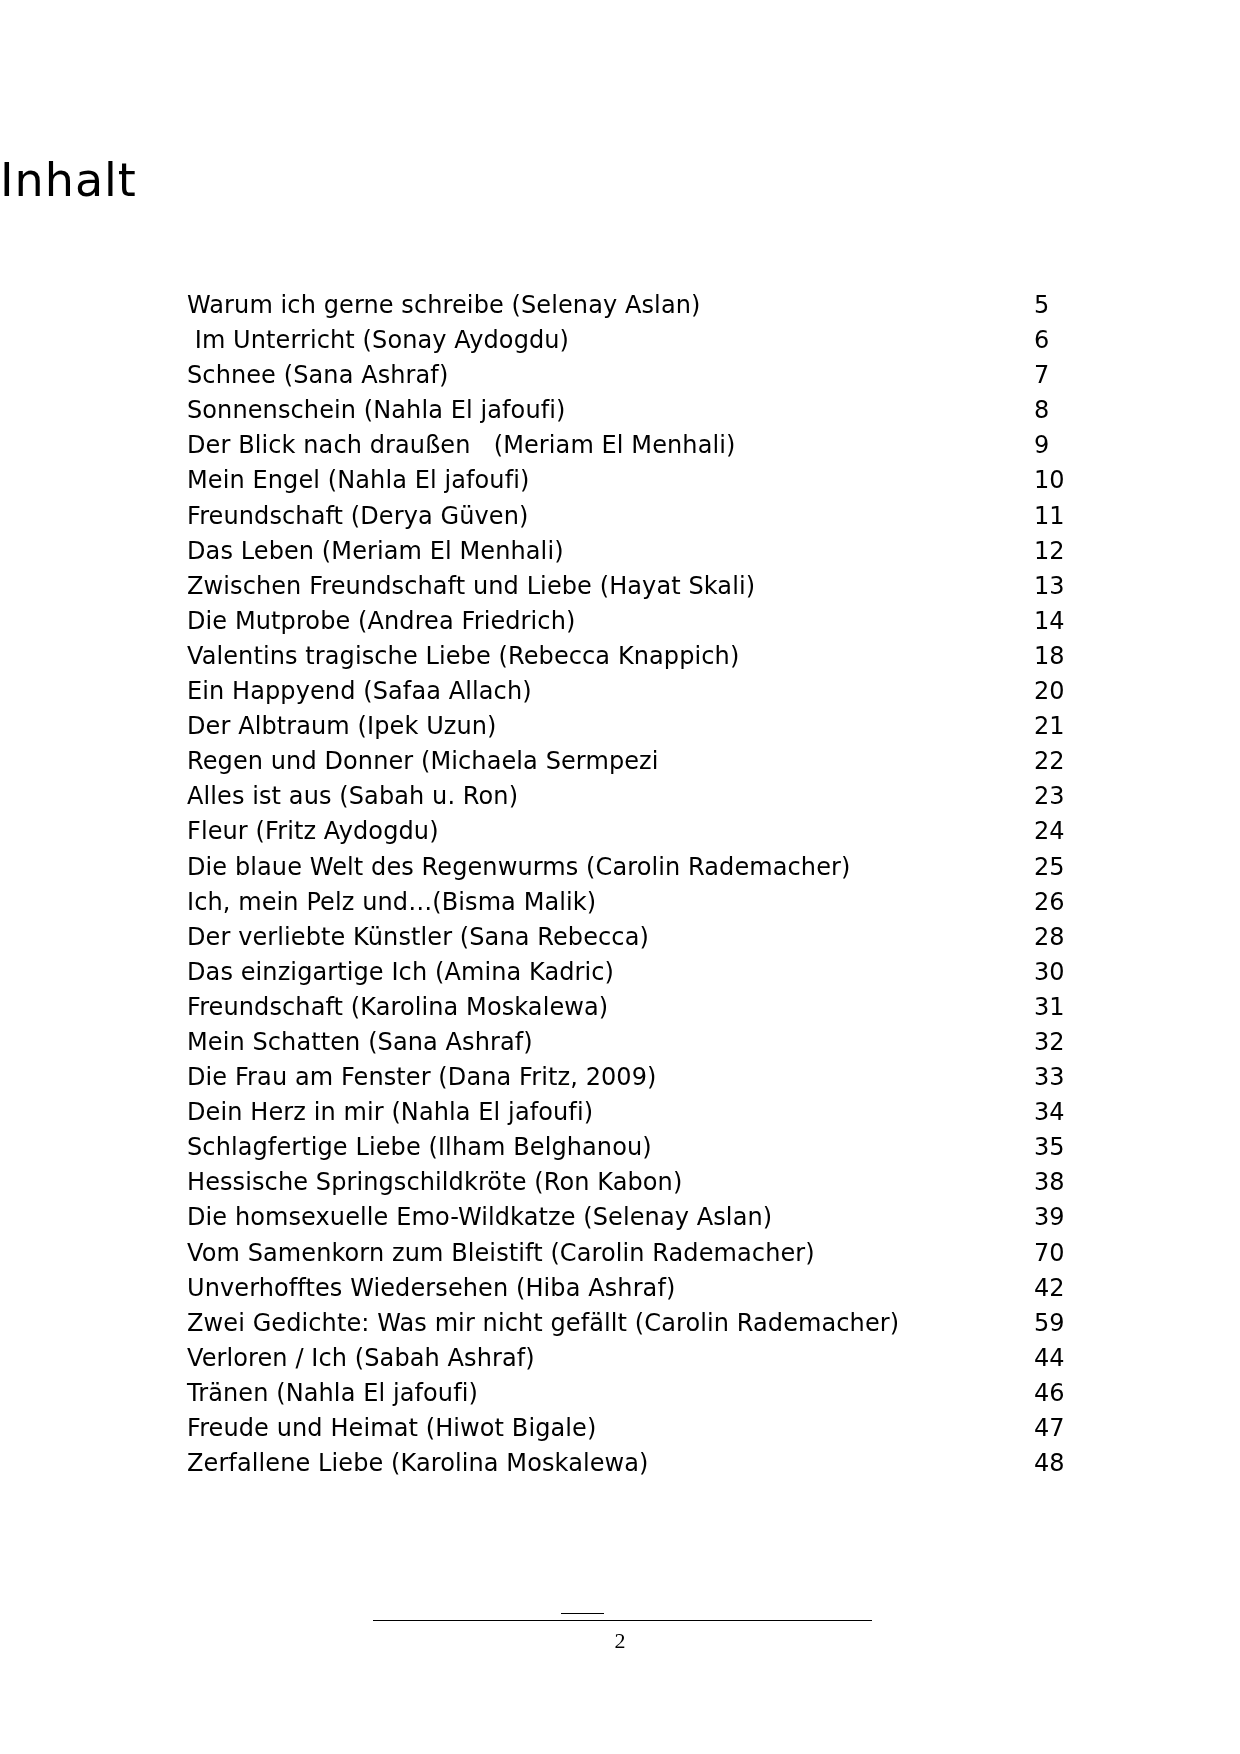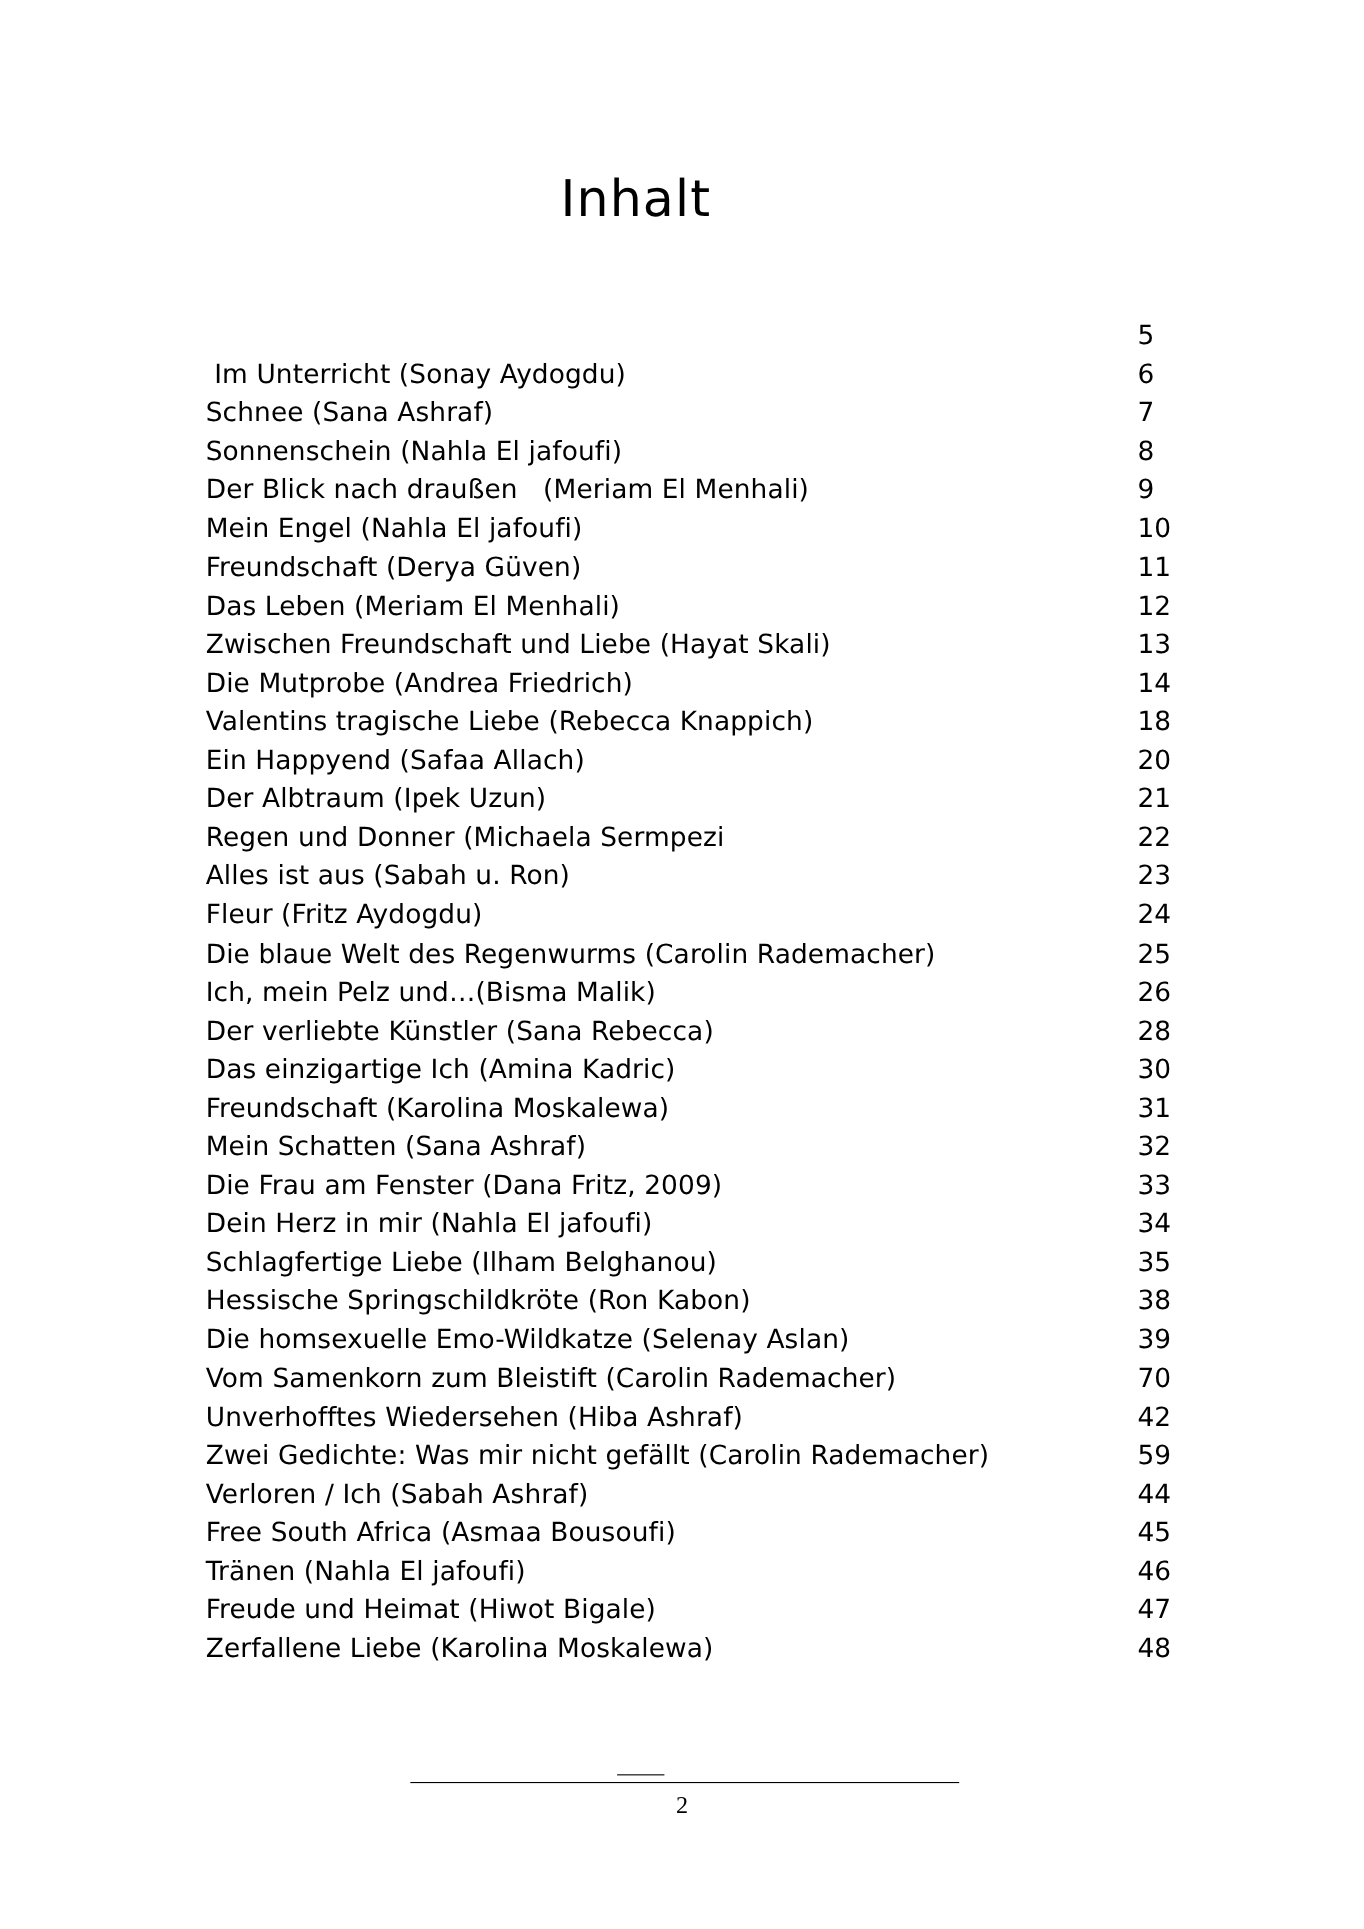--- a/index.html
+++ b/index.html
@@ -1,19 +1,19 @@
 <!DOCTYPE html>
 <html><head>
   <meta charset="utf-8">
   <style>
     html, body { margin: 0; padding: 0; background: #ffffff; }
     body { width: 1240px; height: 1754px; position: relative; overflow: hidden; color: #000; }
     .title {
       position: absolute; left: 0; width: 1156px; top: 150px;
-      text-align: center; font-family: "DejaVu Sans", sans-serif;
+      text-align: left; font-family: "DejaVu Sans", sans-serif;
       font-size: 46px; line-height: 60px; letter-spacing: 1px;
     }
     .toc {
       position: absolute; left: 187px; top: 288px; width: 890px;
       font-family: "DejaVu Sans", sans-serif; font-size: 24px;
     }
     .toc-row { position: relative; height: 35.1px; line-height: 35px; white-space: pre; }
     .toc-title { position: absolute; left: 0; top: 0; letter-spacing: 0.1px; }
     .toc-page { position: absolute; left: 847px; top: 0; }
     .footer-short { position: absolute; left: 561px; top: 1613px; width: 43px; height: 1px; background: #000; }
@@ -22,21 +22,21 @@
       position: absolute; left: 0; width: 1240px; top: 1626px; text-align: center;
       font-family: "Liberation Serif", serif; font-size: 22px; line-height: 30px;
     }
   </style>
 </head>
 <body>
 
 <div class="title">Inhalt</div>
 
 <div class="toc" id="toc">
-    <div class="toc-row"><span class="toc-page">5</span></div>
+    <div class="toc-row"><span class="toc-title">Warum ich gerne schreibe (Selenay Aslan)</span><span class="toc-page">5</span></div>
     <div class="toc-row"><span class="toc-title"> Im Unterricht (Sonay Aydogdu)</span><span class="toc-page">6</span></div>
     <div class="toc-row"><span class="toc-title">Schnee (Sana Ashraf)</span><span class="toc-page">7</span></div>
     <div class="toc-row"><span class="toc-title">Sonnenschein (Nahla El jafoufi)</span><span class="toc-page">8</span></div>
     <div class="toc-row"><span class="toc-title">Der Blick nach draußen   (Meriam El Menhali)</span><span class="toc-page">9</span></div>
     <div class="toc-row"><span class="toc-title">Mein Engel (Nahla El jafoufi)</span><span class="toc-page">10</span></div>
     <div class="toc-row"><span class="toc-title">Freundschaft (Derya Güven)</span><span class="toc-page">11</span></div>
     <div class="toc-row"><span class="toc-title">Das Leben (Meriam El Menhali)</span><span class="toc-page">12</span></div>
     <div class="toc-row"><span class="toc-title">Zwischen Freundschaft und Liebe (Hayat Skali)</span><span class="toc-page">13</span></div>
     <div class="toc-row"><span class="toc-title">Die Mutprobe (Andrea Friedrich)</span><span class="toc-page">14</span></div>
     <div class="toc-row"><span class="toc-title">Valentins tragische Liebe (Rebecca Knappich)</span><span class="toc-page">18</span></div>
@@ -53,21 +53,20 @@
     <div class="toc-row"><span class="toc-title">Mein Schatten (Sana Ashraf)</span><span class="toc-page">32</span></div>
     <div class="toc-row"><span class="toc-title">Die Frau am Fenster (Dana Fritz, 2009)</span><span class="toc-page">33</span></div>
     <div class="toc-row"><span class="toc-title">Dein Herz in mir (Nahla El jafoufi)</span><span class="toc-page">34</span></div>
     <div class="toc-row"><span class="toc-title">Schlagfertige Liebe (Ilham Belghanou)</span><span class="toc-page">35</span></div>
     <div class="toc-row"><span class="toc-title">Hessische Springschildkröte (Ron Kabon)</span><span class="toc-page">38</span></div>
     <div class="toc-row"><span class="toc-title">Die homsexuelle Emo-Wildkatze (Selenay Aslan)</span><span class="toc-page">39</span></div>
     <div class="toc-row"><span class="toc-title">Vom Samenkorn zum Bleistift (Carolin Rademacher)</span><span class="toc-page">70</span></div>
     <div class="toc-row"><span class="toc-title">Unverhofftes Wiedersehen (Hiba Ashraf)</span><span class="toc-page">42</span></div>
     <div class="toc-row"><span class="toc-title">Zwei Gedichte: Was mir nicht gefällt (Carolin Rademacher)</span><span class="toc-page">59</span></div>
     <div class="toc-row"><span class="toc-title">Verloren / Ich (Sabah Ashraf)</span><span class="toc-page">44</span></div>
-    <div class="toc-row"><span class="toc-title">Free South Africa (Asmaa Bousoufi)</span><span class="toc-page">45</span></div>
     <div class="toc-row"><span class="toc-title">Tränen (Nahla El jafoufi)</span><span class="toc-page">46</span></div>
     <div class="toc-row"><span class="toc-title">Freude und Heimat (Hiwot Bigale)</span><span class="toc-page">47</span></div>
     <div class="toc-row"><span class="toc-title">Zerfallene Liebe (Karolina Moskalewa)</span><span class="toc-page">48</span></div>
   </div>
 
 <div class="footer-short"></div>
 <div class="footer-rule"></div>
 <div class="page-num">2</div>
 
 </body></html>

